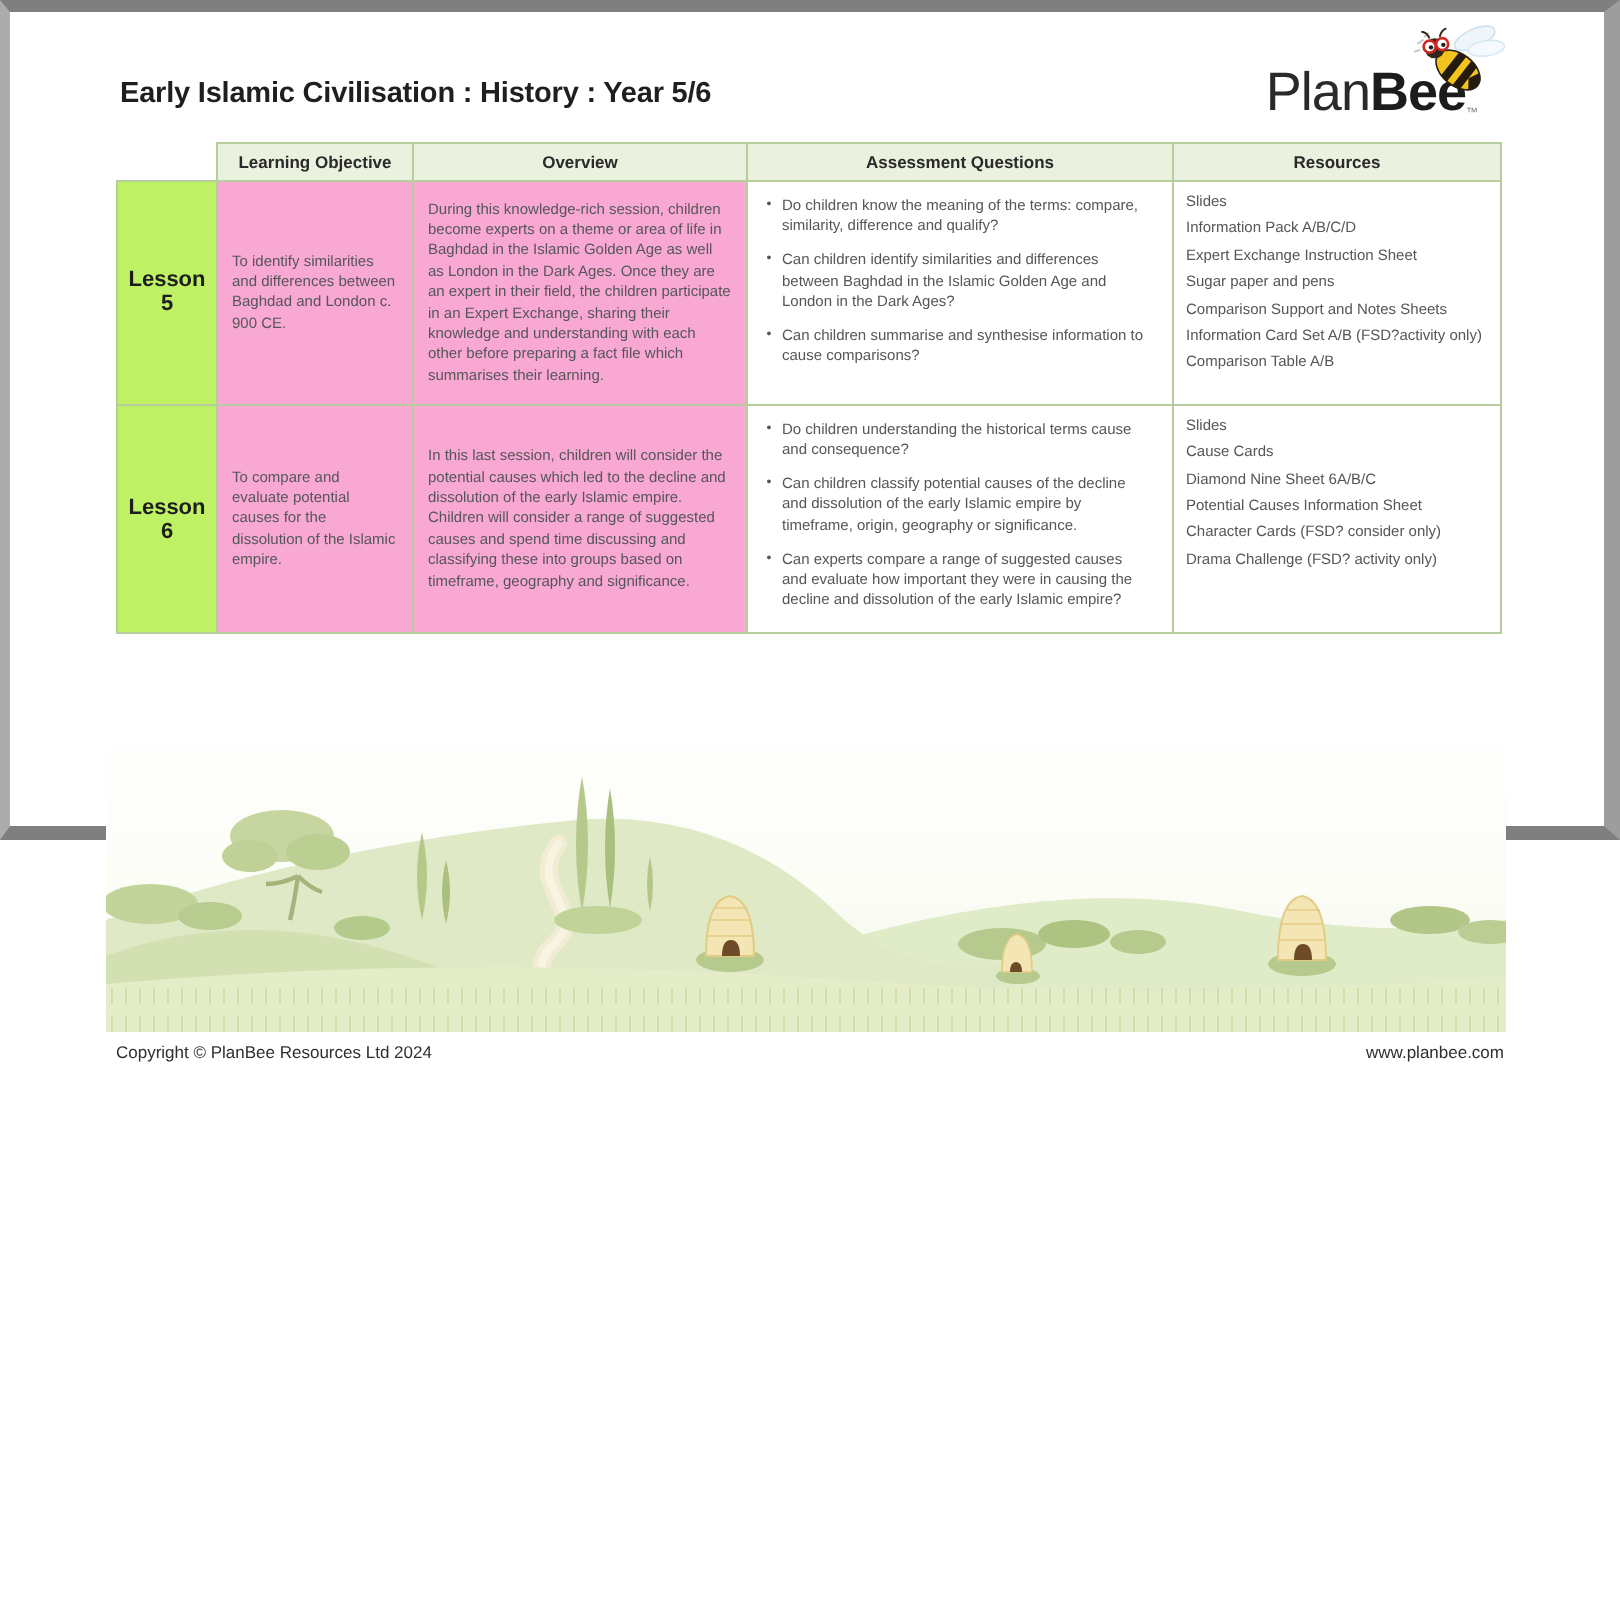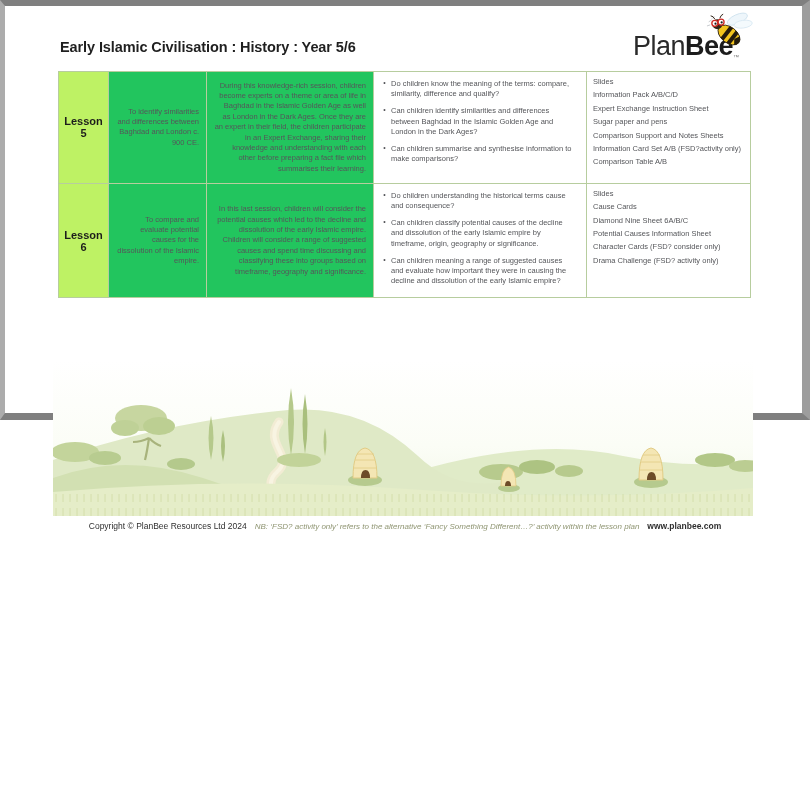--- a/index.html
+++ b/index.html
@@ -40,42 +40,42 @@
   .plan-table th {
     background:#eaf1de; font-size:8.5px; font-weight:bold; color:#2a2a2a;
     height:19px; text-align:center; padding:2px;
   }
   th.corner-cell { border:none; background:transparent; }
   td.lesson-cell {
     background:#bef264; font-weight:bold; color:#1d1d1b;
     font-size:11px; text-align:center; padding:2px;
   }
   td.obj-cell, td.ovw-cell {
-    background:#22c55e; color:#55565a; font-size:7.5px; line-height:10.4px;
-    text-align:right; padding:4px 7px;
+    background:#f9a8d4; color:#55565a; font-size:7.5px; line-height:10.4px;
+    text-align:left; padding:4px 7px;
   }
   td.q-cell { background:#fff; vertical-align:top; padding:7px 6px 4px 4px; }
   .q-item { display:flex; color:#55565a; font-size:7.5px; line-height:10.2px; margin-bottom:7px; }
   .q-bullet { width:13px; flex:0 0 13px; text-align:center; color:#55565a; }
   .q-bullet::before { content:"•"; font-size:7px; position:relative; top:-1px; }
   .q-text { flex:1; padding-right:6px; }
   td.res-cell { background:#fff; vertical-align:top; padding:3px 4px 14px 6px; }
   .res-line { color:#55565a; font-size:7.5px; line-height:13.4px; white-space:nowrap; overflow:hidden; }
 
   
   .landscape { position:absolute; left:48px; top:354px; width:700px; height:156px; }
 
   
   .page-footer {
     position:absolute; left:53px; right:50px; top:513px; height:14px;
-    display:flex; align-items:center; justify-content:center;
+    display:flex; align-items:center; justify-content:space-between;
   }
   .footer-copyright { font-size:8.5px; color:#2f2f2f; }
   .footer-note { font-size:8px; font-style:italic; color:#8f9572; padding:0 8px; }
-  .footer-site { font-size:8.5px; font-weight:bold; color:#2f2f2f; }
+  .footer-site { font-size:8.5px; font-weight:normal; color:#2f2f2f; }
 </style>
 </head>
 <body>
 
 <div class="canvas">
   <div class="doc-frame">
     <div class="page">
 
       <div class="page-title">Early Islamic Civilisation : History : Year 5/6</div>
 
@@ -114,37 +114,44 @@
 
       <table class="plan-table">
         <colgroup>
             <col style="width:50px">
             <col style="width:98px">
             <col style="width:167px">
             <col style="width:213px">
             <col style="width:164px">
           </colgroup>
         <tbody>
+            <tr>
+          <th class="corner-cell"></th>
+          <th>Learning Objective</th>
+          <th>Overview</th>
+          <th>Assessment Questions</th>
+          <th>Resources</th>
+        </tr>
 
         <tr style="height:102px;">
           <td class="lesson-cell">Lesson 5</td>
           <td class="obj-cell">To identify similarities and differences between Baghdad and London c. 900 CE.</td>
           <td class="ovw-cell">During this knowledge-rich session, children become experts on a theme or area of life in Baghdad in the Islamic Golden Age as well as London in the Dark Ages. Once they are an expert in their field, the children participate in an Expert Exchange, sharing their knowledge and understanding with each other before preparing a fact file which summarises their learning.</td>
           <td class="q-cell">
             <div class="q-item">
                   <span class="q-bullet"></span>
                   <span class="q-text">Do children know the meaning of the terms: compare, similarity, difference and qualify?</span>
                 </div>
             <div class="q-item">
                   <span class="q-bullet"></span>
                   <span class="q-text">Can children identify similarities and differences between Baghdad in the Islamic Golden Age and London in the Dark Ages?</span>
                 </div>
             <div class="q-item">
                   <span class="q-bullet"></span>
-                  <span class="q-text">Can children summarise and synthesise information to make comparisons?</span>
+                  <span class="q-text">Can children summarise and synthesise information to cause comparisons?</span>
                 </div>
           </td>
           <td class="res-cell">
             <div class="res-line">Slides</div>
             <div class="res-line">Information Pack A/B/C/D</div>
             <div class="res-line">Expert Exchange Instruction Sheet</div>
             <div class="res-line">Sugar paper and pens</div>
             <div class="res-line">Comparison Support and Notes Sheets</div>
             <div class="res-line">Information Card Set A/B (FSD?activity only)</div>
             <div class="res-line">Comparison Table A/B</div>
@@ -159,21 +166,21 @@
             <div class="q-item">
                   <span class="q-bullet"></span>
                   <span class="q-text">Do children understanding the historical terms cause and consequence?</span>
                 </div>
             <div class="q-item">
                   <span class="q-bullet"></span>
                   <span class="q-text">Can children classify potential causes of the decline and dissolution of the early Islamic empire by timeframe, origin, geography or significance.</span>
                 </div>
             <div class="q-item">
                   <span class="q-bullet"></span>
-                  <span class="q-text">Can children meaning a range of suggested causes and evaluate how important they were in causing the decline and dissolution of the early Islamic empire?</span>
+                  <span class="q-text">Can experts compare a range of suggested causes and evaluate how important they were in causing the decline and dissolution of the early Islamic empire?</span>
                 </div>
           </td>
           <td class="res-cell">
             <div class="res-line">Slides</div>
             <div class="res-line">Cause Cards</div>
             <div class="res-line">Diamond Nine Sheet 6A/B/C</div>
             <div class="res-line">Potential Causes Information Sheet</div>
             <div class="res-line">Character Cards (FSD? consider only)</div>
             <div class="res-line">Drama Challenge (FSD? activity only)</div>
           </td>
@@ -242,19 +249,18 @@
           <path d="M587 110 h22 M588 102 h20 M590 95 h17" stroke="#e2cc85" stroke-width="0.8"></path>
           <path d="M594 120 q0 -8 4.5 -8 q4.5 0 4.5 8 Z" fill="#6d4b28"></path>
         </g>
 
         <path d="M0 132 Q180 116 370 130 Q540 142 700 128 L700 156 L0 156 Z" fill="#e5edc8"></path>
         <rect x="0" y="134" width="700" height="22" fill="url(#grass)" opacity="0.7"></rect>
       </svg>
 
       <div class="page-footer">
         <span class="footer-copyright">Copyright © PlanBee Resources Ltd 2024</span>
-        <span class="footer-note">NB: ‘FSD? activity only’ refers to the alternative ‘Fancy Something Different…?’ activity within the lesson plan</span>
         <span class="footer-site">www.planbee.com</span>
       </div>
 
     </div>
   </div>
 </div>
 
 </body></html>

